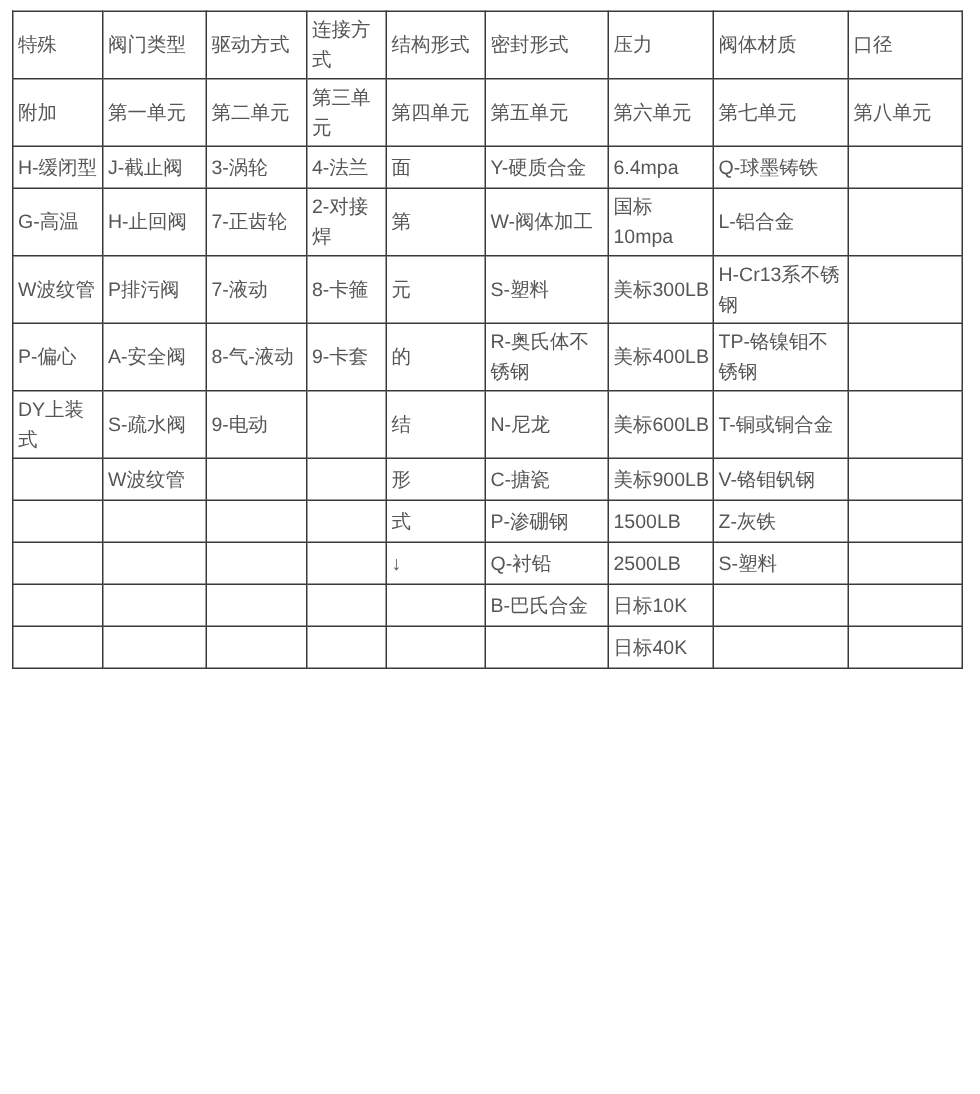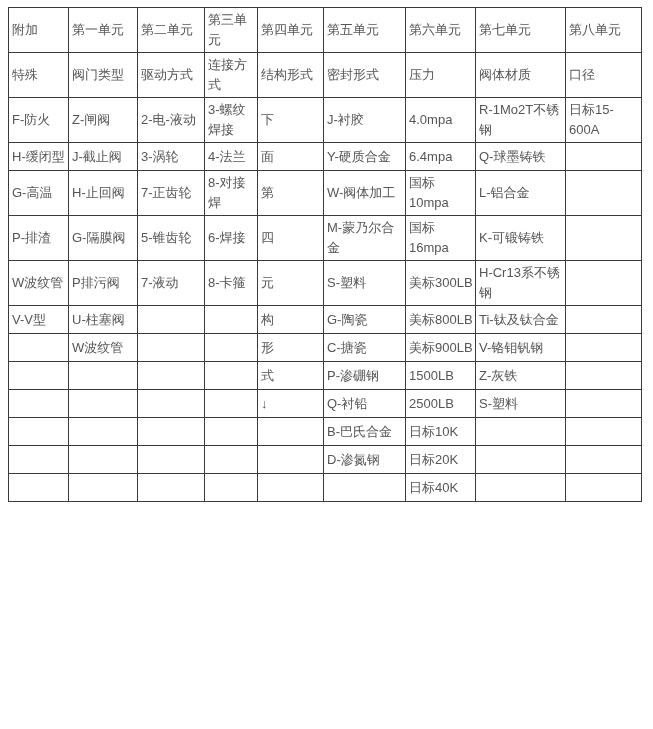--- a/index.html
+++ b/index.html
@@ -35,107 +35,96 @@
         <col style="width: 67px;">
         <col style="width: 53px;">
         <col style="width: 66px;">
         <col style="width: 82px;">
         <col style="width: 70px;">
         <col style="width: 90px;">
         <col style="width: 76px;">
       </colgroup>
     <thead id="thead">
         <tr>
+          <th>特殊</th>
+          <th>阀门类型</th>
+          <th>驱动方式</th>
+          <th>连接方式</th>
+          <th>结构形式</th>
+          <th>密封形式</th>
+          <th>压力</th>
+          <th>阀体材质</th>
+          <th>口径</th>
+        </tr>
+        <tr>
           <th>附加</th>
           <th>第一单元</th>
           <th>第二单元</th>
           <th>第三单元</th>
           <th>第四单元</th>
           <th>第五单元</th>
           <th>第六单元</th>
           <th>第七单元</th>
           <th>第八单元</th>
         </tr>
-        <tr>
-          <th>特殊</th>
-          <th>阀门类型</th>
-          <th>驱动方式</th>
-          <th>连接方式</th>
-          <th>结构形式</th>
-          <th>密封形式</th>
-          <th>压力</th>
-          <th>阀体材质</th>
-          <th>口径</th>
-        </tr>
       </thead>
     <tbody id="tbody">
-        <tr>
-          <td>F-防火</td>
-          <td>Z-闸阀</td>
-          <td>2-电-液动</td>
-          <td>3-螺纹焊接</td>
-          <td>下</td>
-          <td>J-衬胶</td>
-          <td>4.0mpa</td>
-          <td>R-1Mo2T不锈钢</td>
-          <td>日标15-600A</td>
-        </tr>
         <tr>
           <td>H-缓闭型</td>
           <td>J-截止阀</td>
           <td>3-涡轮</td>
           <td>4-法兰</td>
           <td>面</td>
           <td>Y-硬质合金</td>
           <td>6.4mpa</td>
           <td>Q-球墨铸铁</td>
           <td></td>
         </tr>
         <tr>
           <td>G-高温</td>
           <td>H-止回阀</td>
           <td>7-正齿轮</td>
-          <td>8-对接焊</td>
+          <td>2-对接焊</td>
           <td>第</td>
           <td>W-阀体加工</td>
           <td>国标10mpa</td>
           <td>L-铝合金</td>
-          <td></td>
-        </tr>
-        <tr>
-          <td>P-排渣</td>
-          <td>G-隔膜阀</td>
-          <td>5-锥齿轮</td>
-          <td>6-焊接</td>
-          <td>四</td>
-          <td>M-蒙乃尔合金</td>
-          <td>国标16mpa</td>
-          <td>K-可锻铸铁</td>
           <td></td>
         </tr>
         <tr>
           <td>W波纹管</td>
           <td>P排污阀</td>
           <td>7-液动</td>
           <td>8-卡箍</td>
           <td>元</td>
           <td>S-塑料</td>
           <td>美标300LB</td>
           <td>H-Cr13系不锈钢</td>
           <td></td>
         </tr>
         <tr>
-          <td>V-V型</td>
-          <td>U-柱塞阀</td>
+          <td>P-偏心</td>
+          <td>A-安全阀</td>
+          <td>8-气-液动</td>
+          <td>9-卡套</td>
+          <td>的</td>
+          <td>R-奥氏体不锈钢</td>
+          <td>美标400LB</td>
+          <td>TP-铬镍钼不锈钢</td>
           <td></td>
+        </tr>
+        <tr>
+          <td>DY上装式</td>
+          <td>S-疏水阀</td>
+          <td>9-电动</td>
           <td></td>
-          <td>构</td>
-          <td>G-陶瓷</td>
-          <td>美标800LB</td>
-          <td>Ti-钛及钛合金</td>
+          <td>结</td>
+          <td>N-尼龙</td>
+          <td>美标600LB</td>
+          <td>T-铜或铜合金</td>
           <td></td>
         </tr>
         <tr>
           <td></td>
           <td>W波纹管</td>
           <td></td>
           <td></td>
           <td>形</td>
           <td>C-搪瓷</td>
           <td>美标900LB</td>
@@ -174,31 +163,20 @@
           <td>日标10K</td>
           <td></td>
           <td></td>
         </tr>
         <tr>
           <td></td>
           <td></td>
           <td></td>
           <td></td>
           <td></td>
-          <td>D-渗氮钢</td>
-          <td>日标20K</td>
-          <td></td>
-          <td></td>
-        </tr>
-        <tr>
-          <td></td>
-          <td></td>
-          <td></td>
-          <td></td>
-          <td></td>
           <td></td>
           <td>日标40K</td>
           <td></td>
           <td></td>
         </tr>
       </tbody>
   </table>
 </div>
 
 </body></html>

